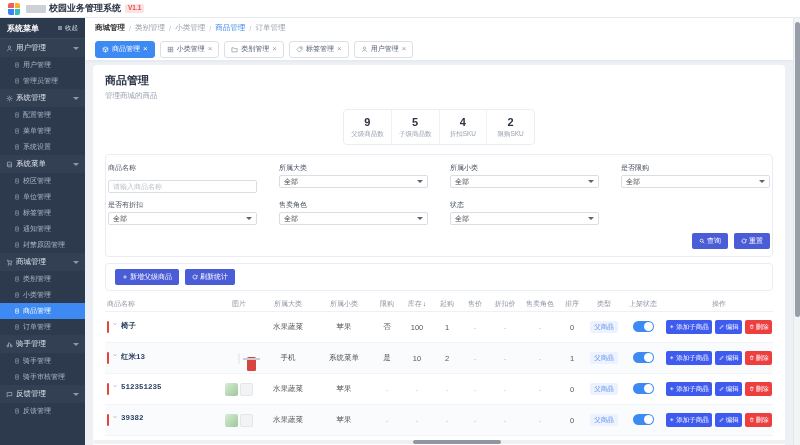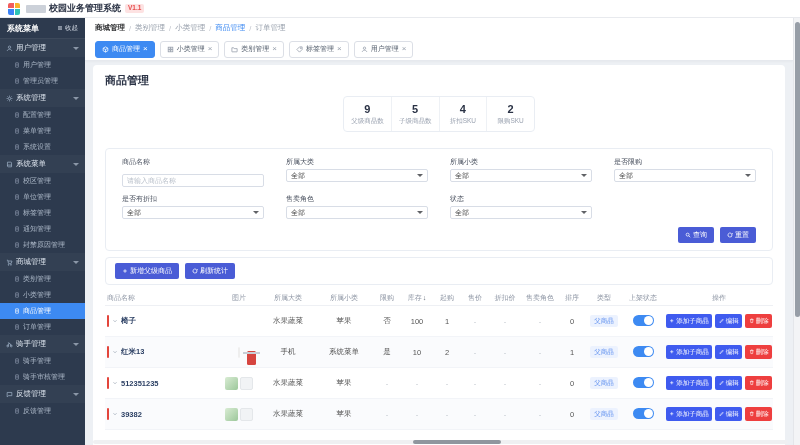--- a/index.html
+++ b/index.html
@@ -56,21 +56,21 @@
   .card { background:#fff; margin:4px 8px 0; border-radius:4px 4px 0 0; padding:8px 12px; height:calc(100% - 46px); overflow:hidden; }
   .page-title { font-size:11px; font-weight:bold; color:#2a3245; }
   .page-subtitle { font-size:7.5px; color:#9aa2b0; margin-top:3px; }
 
   .stats { width:192px; margin:8px auto 0; border:1px solid #e9edf3; border-radius:4px; display:flex; }
   .stat { flex:1; text-align:center; padding:6px 0 5px; border-right:1px solid #eef1f5; }
   .stat:last-child { border-right:none; }
   .stat .v { font-size:11px; font-weight:bold; color:#2a3245; }
   .stat .l { font-size:6.5px; color:#9aa2b0; margin-top:2px; }
 
-  .filter-card { margin-top:16px; border:1px solid #e9edf3; border-radius:4px; padding:8px 16px 7px; }
+  .filter-card { margin-top:9px; border:1px solid #e9edf3; border-radius:4px; padding:8px 2px 7px; }
   .fgrid { display:grid; grid-template-columns:repeat(4,1fr); column-gap:22px; row-gap:7px; }
   .field .flabel { font-size:7px; color:#49505e; margin-bottom:2px; }
   .tinput { width:100%; height:13px; border:1px solid #d8dde6; border-radius:2px; font-size:7px; padding:0 4px;
     color:#333; outline:none; font-family:inherit; }
   .tinput::placeholder { color:#b8bfc9; }
   .tselect { width:100%; height:13px; border:1px solid #d8dde6; border-radius:2px; display:flex; align-items:center;
     justify-content:space-between; padding:0 4px; font-size:7px; color:#444; cursor:pointer; background:#fff; }
   .tselect .caret-down { border-top-color:#606266; }
   .fbtns { display:flex; justify-content:flex-end; gap:6px; margin-top:8px; }
   .btn { display:inline-flex; align-items:center; gap:2px; background:#4a5cd6; color:#fff; border:none; border-radius:2px;
@@ -81,21 +81,21 @@
 
   
   .table { margin-top:6px; }
   .thr { display:flex; align-items:center; height:15px; border-bottom:1px solid #eef0f4; color:#8f97a5; font-size:7px; }
   .tr { display:flex; align-items:center; height:31px; border-bottom:1px solid #f2f4f8; font-size:7.5px; color:#555; }
   .tr.even { background:#fafbfd; }
   .td,.th { text-align:center; flex:none; }
   .c-name{width:112px; text-align:left; padding-left:2px;} .c-img{width:44px;} .c-major{width:54px;} .c-minor{width:58px;}
   .c-limit{width:28px;} .c-stock{width:32px;} .c-min{width:28px;} .c-price{width:28px;} .c-disc{width:32px;}
   .c-role{width:38px;} .c-sort{width:26px;} .c-type{width:38px;} .c-status{width:40px;} .c-ops{width:112px;}
-  .name-wrap { display:flex; align-items:center; gap:3px; }
+  .name-wrap { display:flex; align-items:flex-start; gap:3px;font-family:Liberation Mono, monospace; }
   .redbar { width:2px; height:12px; background:#e3453b; border-radius:1px; flex:none; }
   .expander { width:6px; height:6px; color:#9aa4b2; cursor:pointer; flex:none; }
   .pname { font-size:7.5px; font-weight:bold; color:#2b3f63; white-space:nowrap; overflow:hidden; }
   .dash { color:#b9bec7; }
   .thumb-pink { width:26px; height:26px; border-radius:3px; margin:0 auto;
     background:linear-gradient(135deg,#edb7c6 0%,#d687a4 55%,#c06e92 100%); }
   .thumb-phone { width:26px; height:26px; border-radius:3px; margin:0 auto; background:#fdfdfd; border:1px solid #eee; position:relative; }
   .thumb-phone i { position:absolute; left:8px; top:3px; width:9px; height:14px; background:#d64540; border-radius:1.5px; display:block; }
   .thumb-phone u { position:absolute; left:4px; bottom:3px; width:17px; height:2px; background:#c9ced6; display:block; }
   .thumb-pair { display:flex; gap:2px; justify-content:center; }
@@ -432,20 +432,21 @@
             </svg>
           </span>
         <span>用户管理</span>
         <span class="close">×</span>
       </span>
     </div>
   </div>
 
   <div class="card">
     <div class="page-title">商品管理</div>
+    <div class="page-subtitle">管理商城的商品</div>
 
     <div class="stats">
       <div class="stat">
         <div class="v">9</div>
         <div class="l">父级商品数</div>
       </div>
       <div class="stat">
         <div class="v">5</div>
         <div class="l">子级商品数</div>
       </div>

